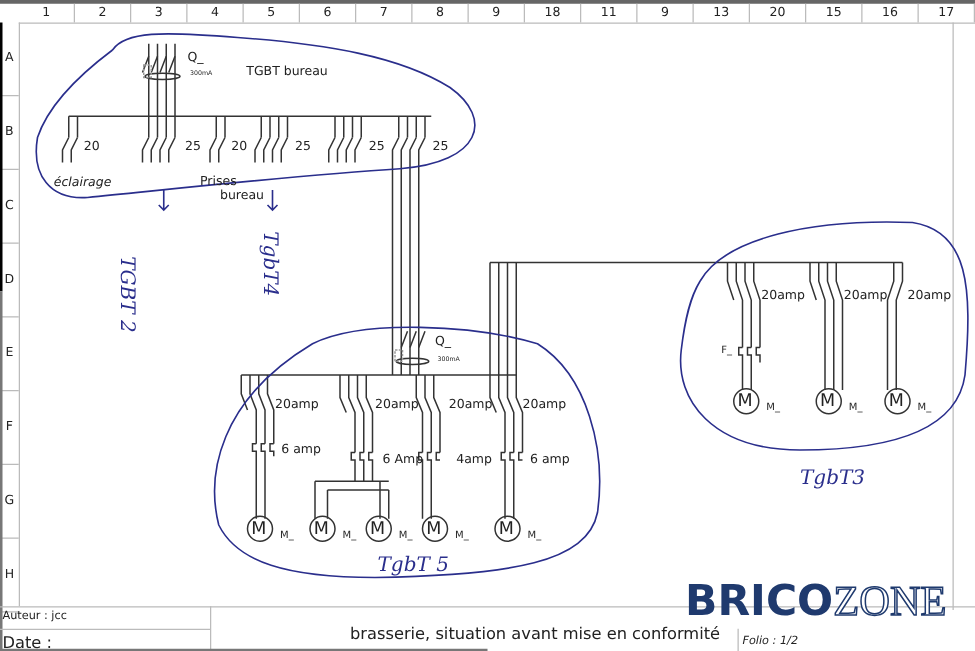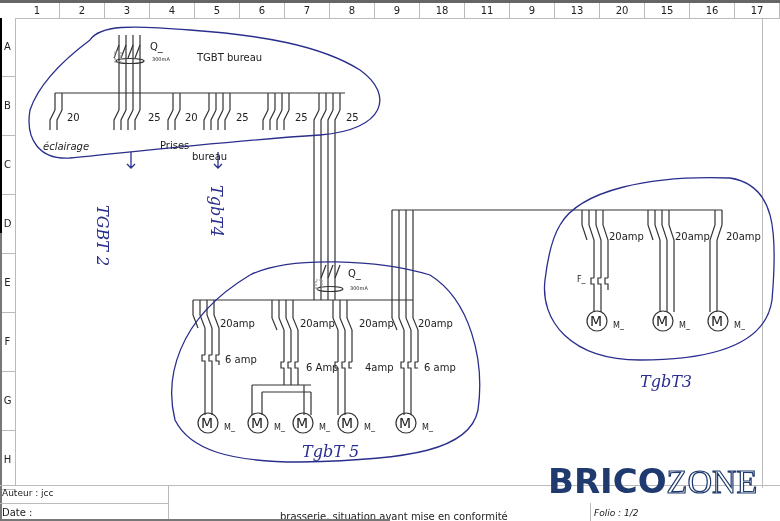--- a/index.html
+++ b/index.html
@@ -12,24 +12,24 @@
   .leftbar{position:absolute;left:0;top:18px;width:2px;height:215px;background:#000;}
   .leftbar2{position:absolute;left:0;top:233px;width:2px;height:288px;background:#777;}
   .rightline{position:absolute;left:762px;top:18px;width:1px;height:470px;background:#bbb;}
   .hdrline{position:absolute;left:15px;top:18px;width:1px;height:467px;background:#bbb;}
   svg.schema{position:absolute;left:0;top:0;}
   .lbl{position:absolute;font-size:10px;white-space:nowrap;color:#222;}
   .lbl.small{font-size:5px;}
   .hand{position:absolute;font-family:"DejaVu Serif",serif;font-style:italic;color:#2a2e8c;font-size:16px;white-space:nowrap;}
   .cartouche{position:absolute;left:0;top:485px;width:780px;height:36px;border-top:1px solid #bbb;}
   .cart-author{position:absolute;left:2px;top:488px;font-size:9px;}
-  .cart-date{position:absolute;left:2px;top:507px;font-size:10px;}
+  .cart-date{position:absolute;left:2px;top:507px;font-size:13px;}
   .cart-sep{position:absolute;left:0;top:503px;width:168px;height:1px;background:#bbb;}
   .cart-vsep{position:absolute;left:168px;top:485px;width:1px;height:36px;background:#bbb;}
-  .cart-title{position:absolute;left:280px;top:500px;font-size:10px;margin-top:11px;}
+  .cart-title{position:absolute;left:280px;top:500px;font-size:13px;}
   .cart-bottom{position:absolute;left:0;top:519px;width:390px;height:2px;background:#777;}
   .folio{position:absolute;left:594px;top:508px;font-size:9px;font-style:italic;}
   .folio-box{position:absolute;left:590px;top:503px;width:1px;height:18px;background:#bbb;}
   .logo{position:absolute;left:548px;top:464px;font-size:34px;font-weight:bold;letter-spacing:0px;line-height:34px;}
   .logo .b{color:#1f3a6e;font-family:"DejaVu Sans",sans-serif;font-weight:900;}
   .logo .z{color:#fff;-webkit-text-stroke:1.2px #1f3a6e;font-weight:normal;font-family:Liberation Serif, serif;}
 </style>
 </head>
 <body>
 
@@ -138,21 +138,21 @@
 <div class="lbl small" style="left:152px;top:56px;">300mA</div>
 <div class="lbl" style="left:197px;top:52px;">TGBT bureau</div>
 <div class="lbl" style="left:67px;top:112px;">20</div>
 <div class="lbl" style="left:148px;top:112px;">25</div>
 <div class="lbl" style="left:185px;top:112px;">20</div>
 <div class="lbl" style="left:236px;top:112px;">25</div>
 <div class="lbl" style="left:295px;top:112px;">25</div>
 <div class="lbl" style="left:346px;top:112px;">25</div>
 <div class="lbl" style="left:43px;top:141px;font-style:italic;">éclairage</div>
 <div class="lbl" style="left:160px;top:140px;">Prises</div>
-<div class="lbl" style="left:160px;top:151px;padding-left:32px;">bureau</div>
+<div class="lbl" style="left:144px;top:151px;padding-left:32px;">bureau</div>
 
 <div class="hand" style="left:112px;top:205px;transform:rotate(90deg);transform-origin:left top;">TGBT 2</div>
 <div class="hand" style="left:226px;top:185px;transform:rotate(90deg);transform-origin:left top;">TgbT4</div>
 <div class="hand" style="left:302px;top:442px;">TgbT 5</div>
 <div class="hand" style="left:640px;top:372px;">TgbT3</div>
 
 <div class="lbl" style="left:348px;top:268px;">Q_</div>
 <div class="lbl small" style="left:350px;top:285px;">300mA</div>
 <div class="lbl" style="left:220px;top:318px;">20amp</div>
 <div class="lbl" style="left:300px;top:318px;">20amp</div>

